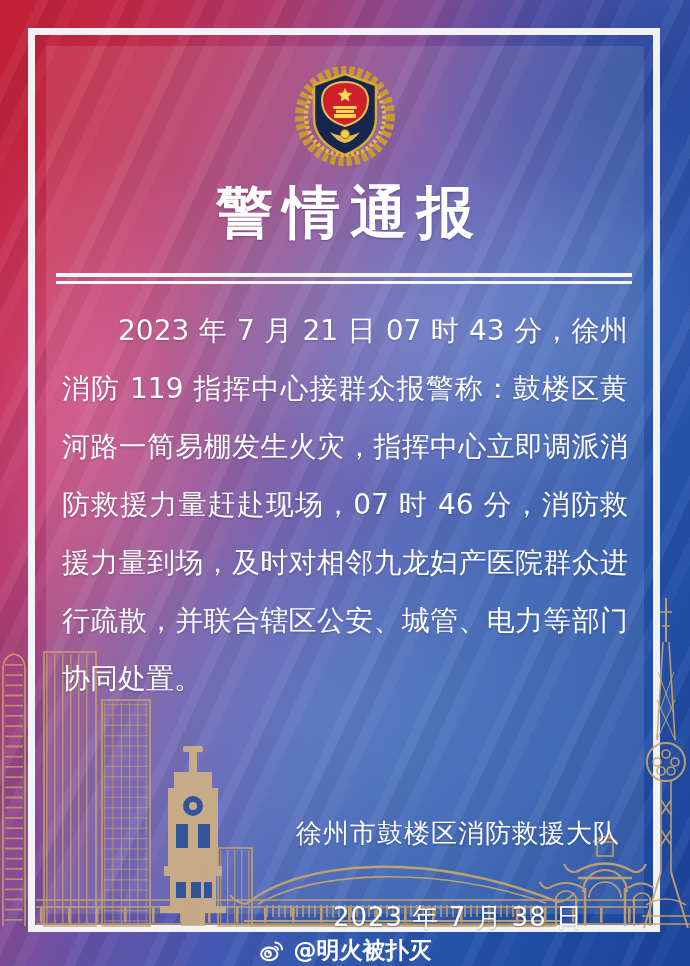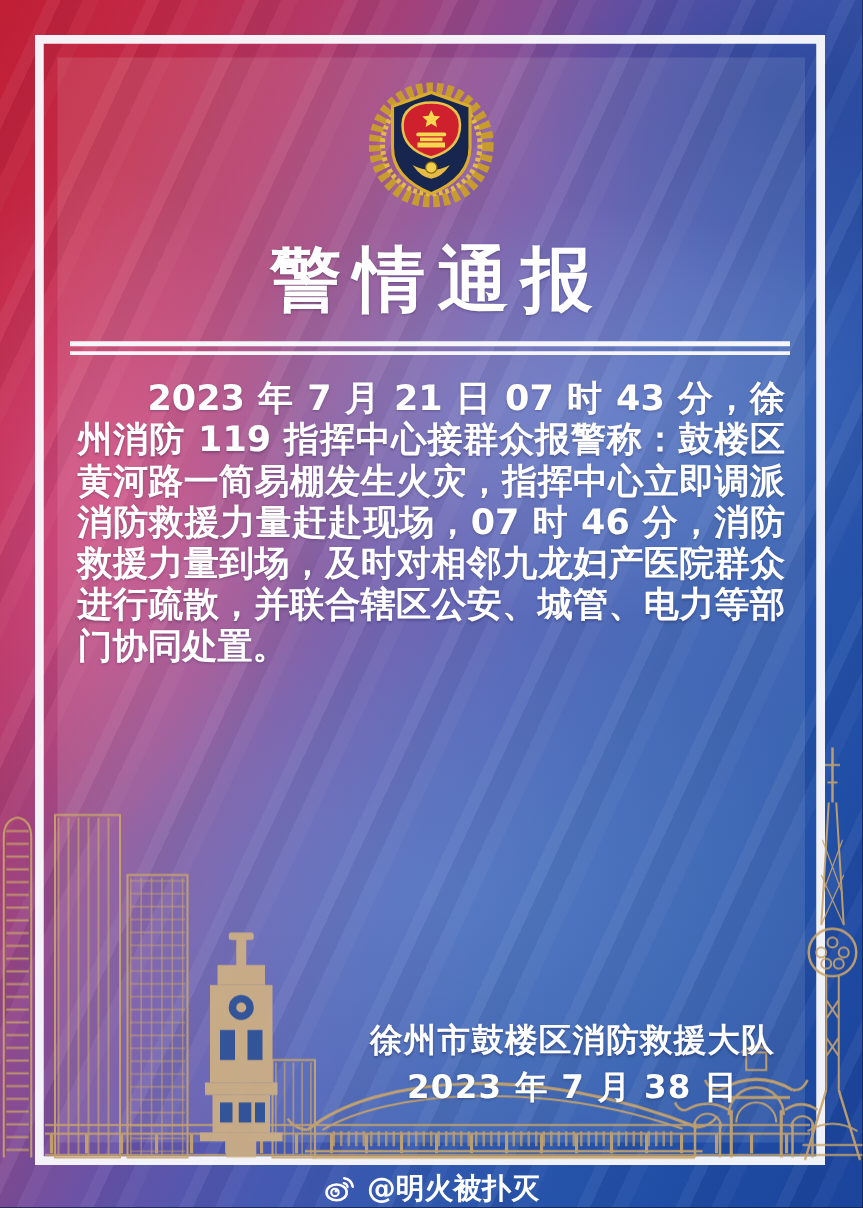--- a/index.html
+++ b/index.html
@@ -23,39 +23,39 @@
     position:absolute;left:46px;top:46px;width:598px;height:868px;
     background:rgba(255,255,255,0.11);z-index:1;
   }
   .frame{
     position:absolute;left:28px;top:28px;width:632px;height:904px;
     box-sizing:border-box;border:7px solid rgba(248,248,252,0.97);z-index:2;
   }
   .skyline{position:absolute;left:0;top:0;width:690px;height:966px;z-index:3;pointer-events:none;}
   .emblem{position:absolute;left:295px;top:62px;width:100px;height:104px;z-index:4;}
   .title{
-    position:absolute;left:0;right:0;top:176px;z-index:5;margin:16px;
+    position:absolute;left:0;right:0;top:176px;z-index:5;margin:4px;
     text-align:center;color:#ffffff;font-size:57px;font-weight:bold;
     letter-spacing:10px;padding-left:10px;line-height:64px;
     text-shadow:0 1px 2px rgba(20,20,60,0.35);
   }
   .rule{position:absolute;left:56px;top:273px;width:576px;z-index:5;}
   .rule .rule-a{height:4px;background:#f5f5fa;}
   .rule .rule-b{height:2.5px;background:#f5f5fa;margin-top:4px;}
   .report{
     position:absolute;left:62px;top:302px;width:566px;z-index:5;
-    color:#ffffff;font-size:28px;font-weight:bold;line-height:33px;
+    color:#ffffff;font-size:28px;font-weight:normal;line-height:58px;
     text-align:justify;text-shadow:0 1px 2px rgba(20,20,60,0.3);
   }
   .report p{margin:0;text-indent:2em;}
   .signature{
     position:absolute;right:70px;top:815px;z-index:5;color:#ffffff;
-    font-size:26px;font-weight:bold;line-height:37px;text-align:center;
+    font-size:26px;font-weight:normal;line-height:37px;text-align:center;
     letter-spacing:1px;text-shadow:0 1px 2px rgba(20,20,60,0.35);
-    display:inline-flex;flex-direction:column;align-items:center;
+    display:inline-flex;flex-direction:column;align-items:center;gap:47px;
   }
   .footer{
     position:absolute;left:0;right:0;top:936px;z-index:5;height:28px;
     display:flex;justify-content:center;align-items:center;gap:7px;
     color:#ffffff;font-size:23px;font-weight:bold;
   }
   .weibo-icon{width:28px;height:24px;display:block;}
 </style>
 </head>
 <body>

